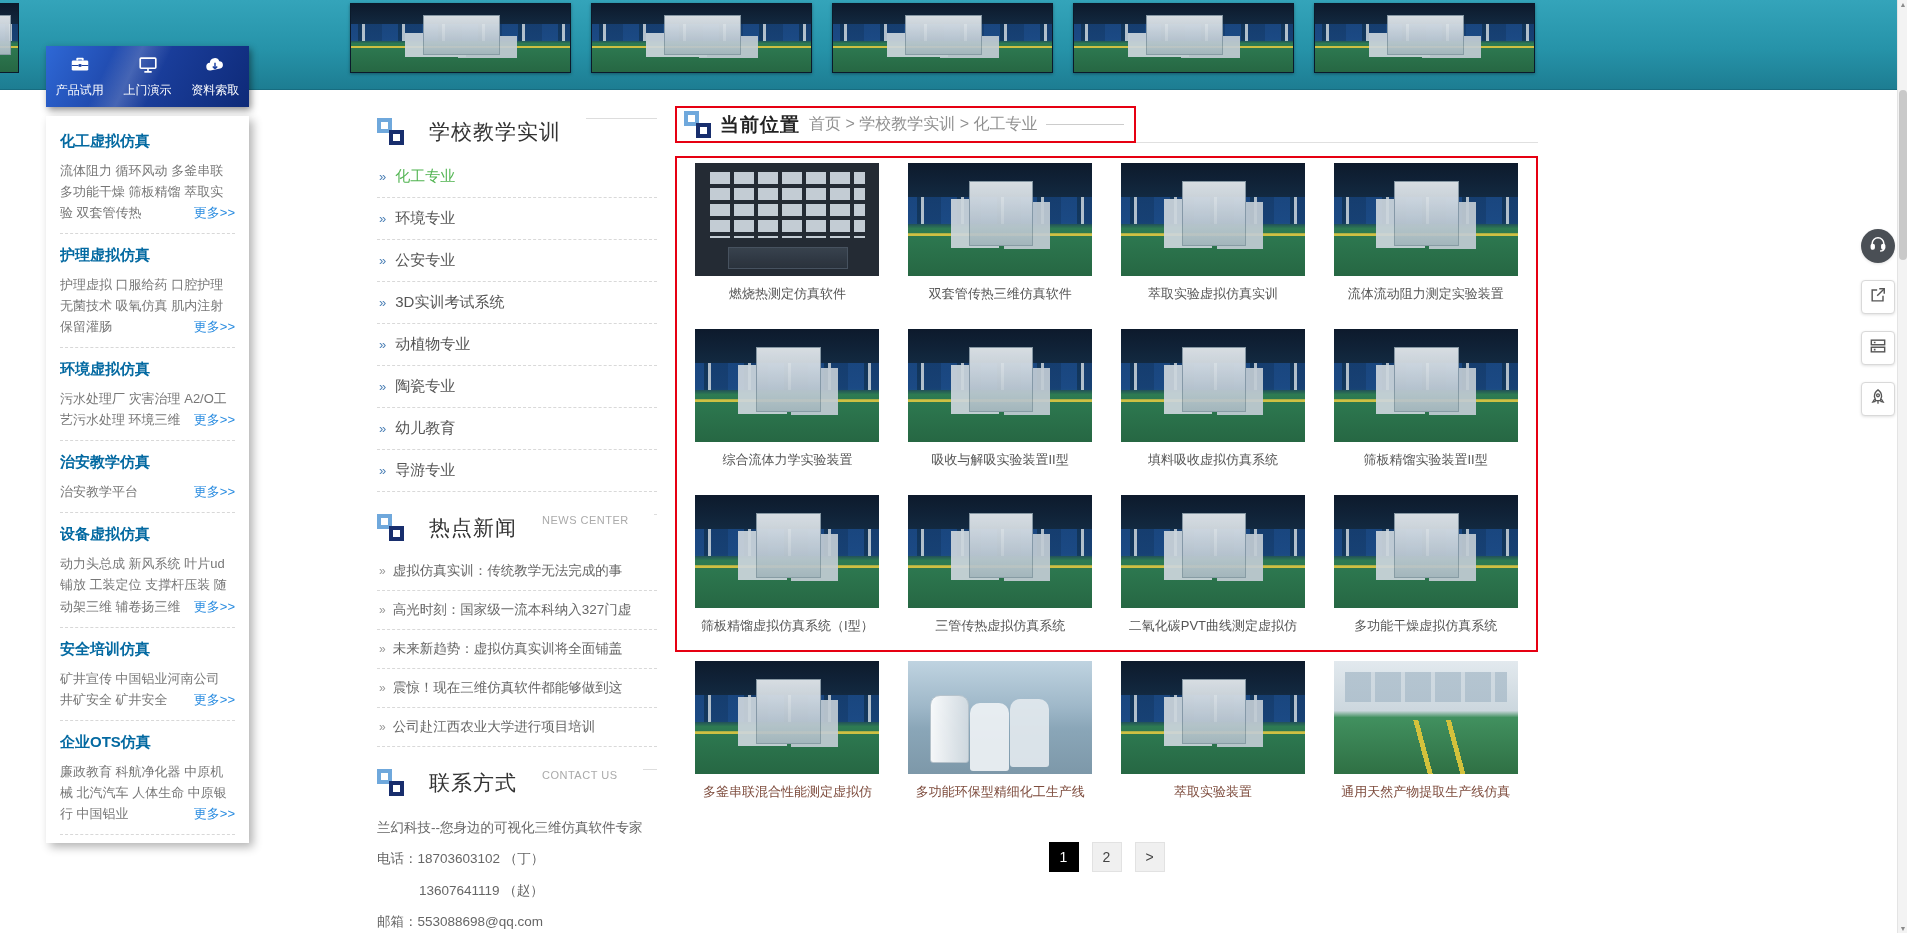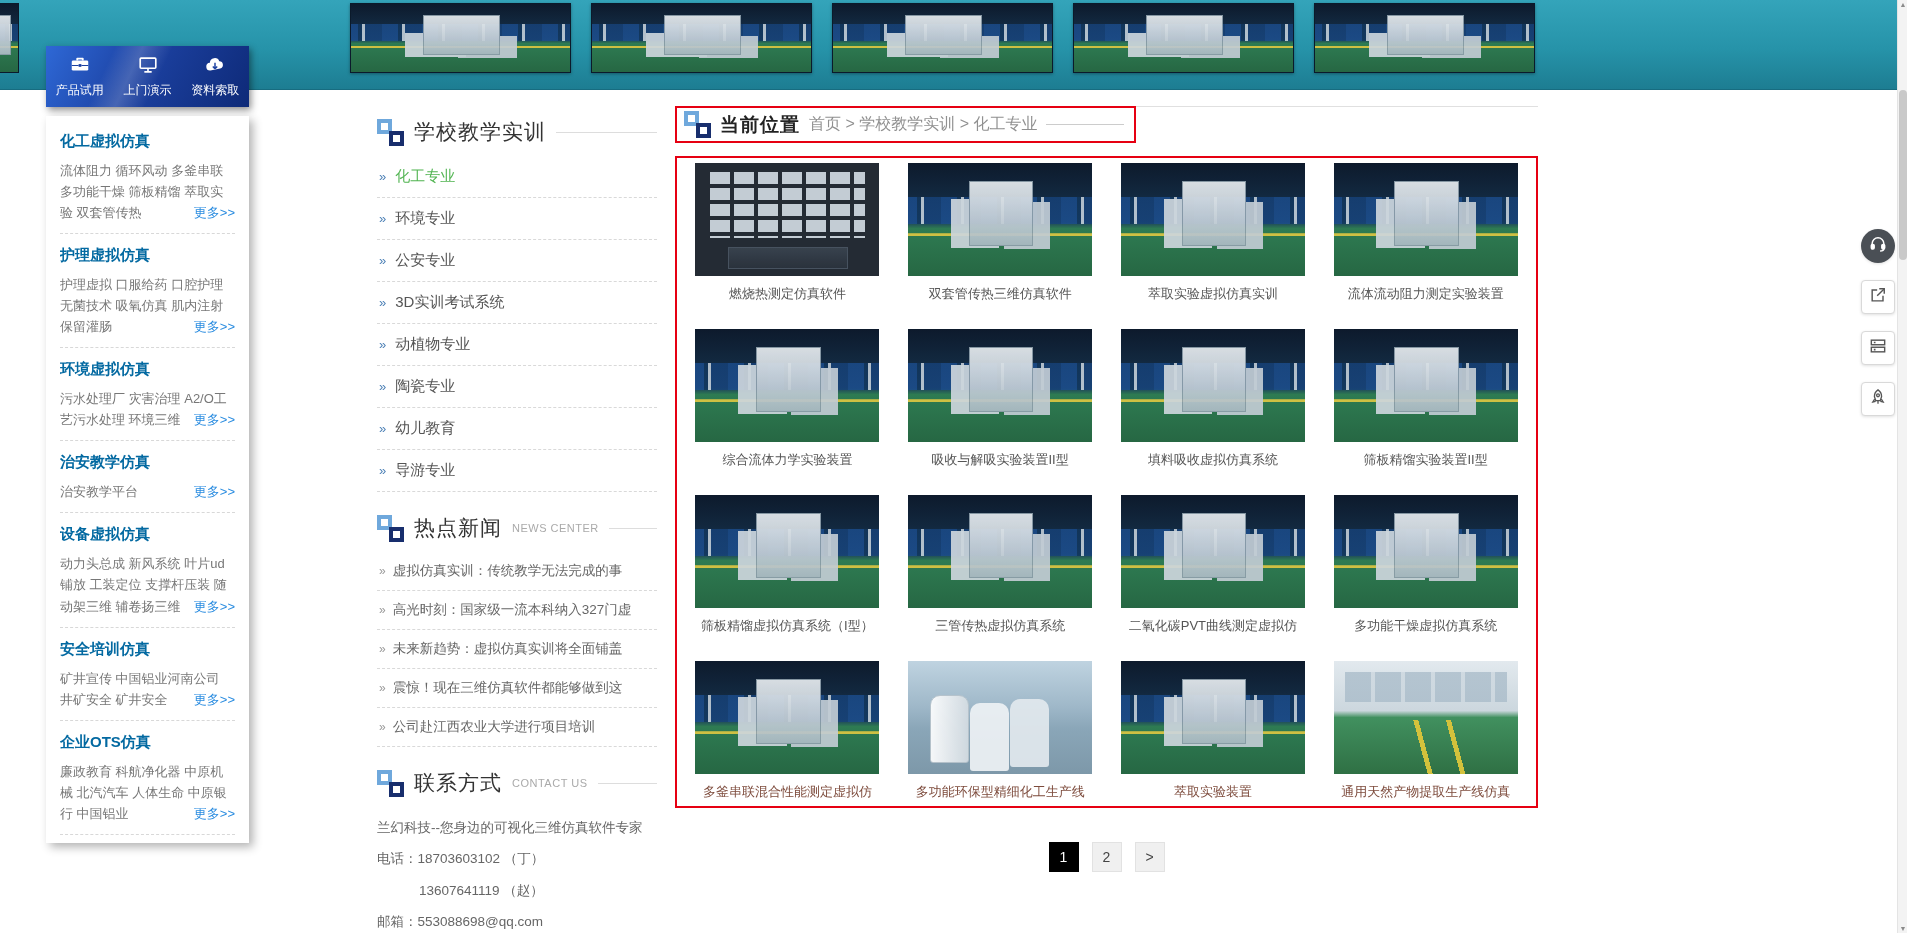--- a/index.html
+++ b/index.html
@@ -55,48 +55,48 @@
   
   .sidebar { position:absolute; left:46px; top:116px; width:203px; background:#fff;
     box-shadow:4px 4px 9px rgba(0,0,0,.3); padding:4px 14px 8px; }
   .sb-section { padding:12px 0 10px; border-bottom:1px dashed #d8d8d8; overflow:hidden; }
   .sb-title { font-size:15px; font-weight:bold; color:#0369a1; margin-bottom:9px; }
   .sb-links { font-size:13px; color:#777; line-height:1.62; }
   .sb-more { float:right; color:#2a8ce0; font-size:13px; }
 
   
   .mid { position:absolute; left:377px; top:110px; width:280px; }
-  .col-header { display:flex; align-items:center; gap:10px; padding:8px 0 10px; }
+  .col-header { display:flex; gap:25px; padding:8px 0 10px; }
   .col-title { font-size:21px; color:#333; letter-spacing:1px; white-space:nowrap; }
   .col-sub { font-size:11px; color:#aaa; letter-spacing:.5px; white-space:nowrap; }
   .col-header .hline { flex:1; height:1px; background:#ddd; }
   .logo-mark { position:relative; display:inline-block; width:27px; height:27px; flex:none; }
   .logo-mark .sq-light { position:absolute; left:0; top:0; width:15px; height:15px; border:4px solid #6fa8dc; }
   .logo-mark .sq-dark { position:absolute; right:0; bottom:0; width:15px; height:15px; border:4px solid #182e6d; background:#fff; }
   .menu { list-style:none; }
   .menu li { padding:11px 2px; border-bottom:1px dashed #d9d9d9; font-size:15px; color:#555; cursor:pointer; }
   .menu li .arr { color:#4a7fb5; margin-right:9px; font-size:13px; }
   .menu li.active span.lbl { color:#53b553; }
   .news-list { list-style:none; }
   .news-list li { padding:10px 2px; border-bottom:1px dashed #d9d9d9; font-size:13.5px; color:#666;
     white-space:nowrap; overflow:hidden; cursor:pointer; }
   .news-list li .arr { color:#999; margin-right:7px; font-size:12px; }
   .contact p { font-size:13.5px; color:#666; margin:11px 0; line-height:1.5; }
   .contact p.indent { padding-left:42px; }
 
   
-  .crumb-row { position:absolute; left:675px; top:106px; width:863px; display:flex; align-items:flex-start; }
+  .crumb-row { position:absolute; left:675px; top:106px; width:863px; display:flex; align-items:flex-end; }
   .crumb-box { display:flex; align-items:center; gap:9px; border:2px solid #e60012; background:#fff; padding:3px 10px 3px 7px; }
   .crumb-title { font-size:19px; font-weight:600; color:#222; letter-spacing:1px; white-space:nowrap; }
   .crumb-path { font-size:16px; color:#909090; white-space:nowrap; }
   .crumb-line-inner { width:78px; height:1px; background:#ccc; }
   .crumb-line-outer { flex:1; height:1px; background:#e0e0e0; }
 
   
-  .grid-box { position:absolute; left:675px; top:156px; width:863px; height:652px;
+  .grid-box { position:absolute; left:675px; top:156px; width:863px; height:496px;
     border:2px solid #e60012; padding:5px 4px; }
   .p-grid { display:grid; grid-template-columns:repeat(4,1fr); row-gap:26px; justify-items:center; }
   .p-card { display:flex; flex-direction:column; align-items:center; cursor:pointer; }
   .p-thumb { width:184px; height:113px; }
   .p-name { margin-top:9px; font-size:13px; color:#555; white-space:nowrap; }
   .p-name.warm { color:#7d4b3c; }
 
   
   .pagination { position:absolute; left:675px; top:842px; width:863px; display:flex; justify-content:center; gap:13px; }
   .pg { min-width:30px; height:30px; display:flex; align-items:center; justify-content:center;

